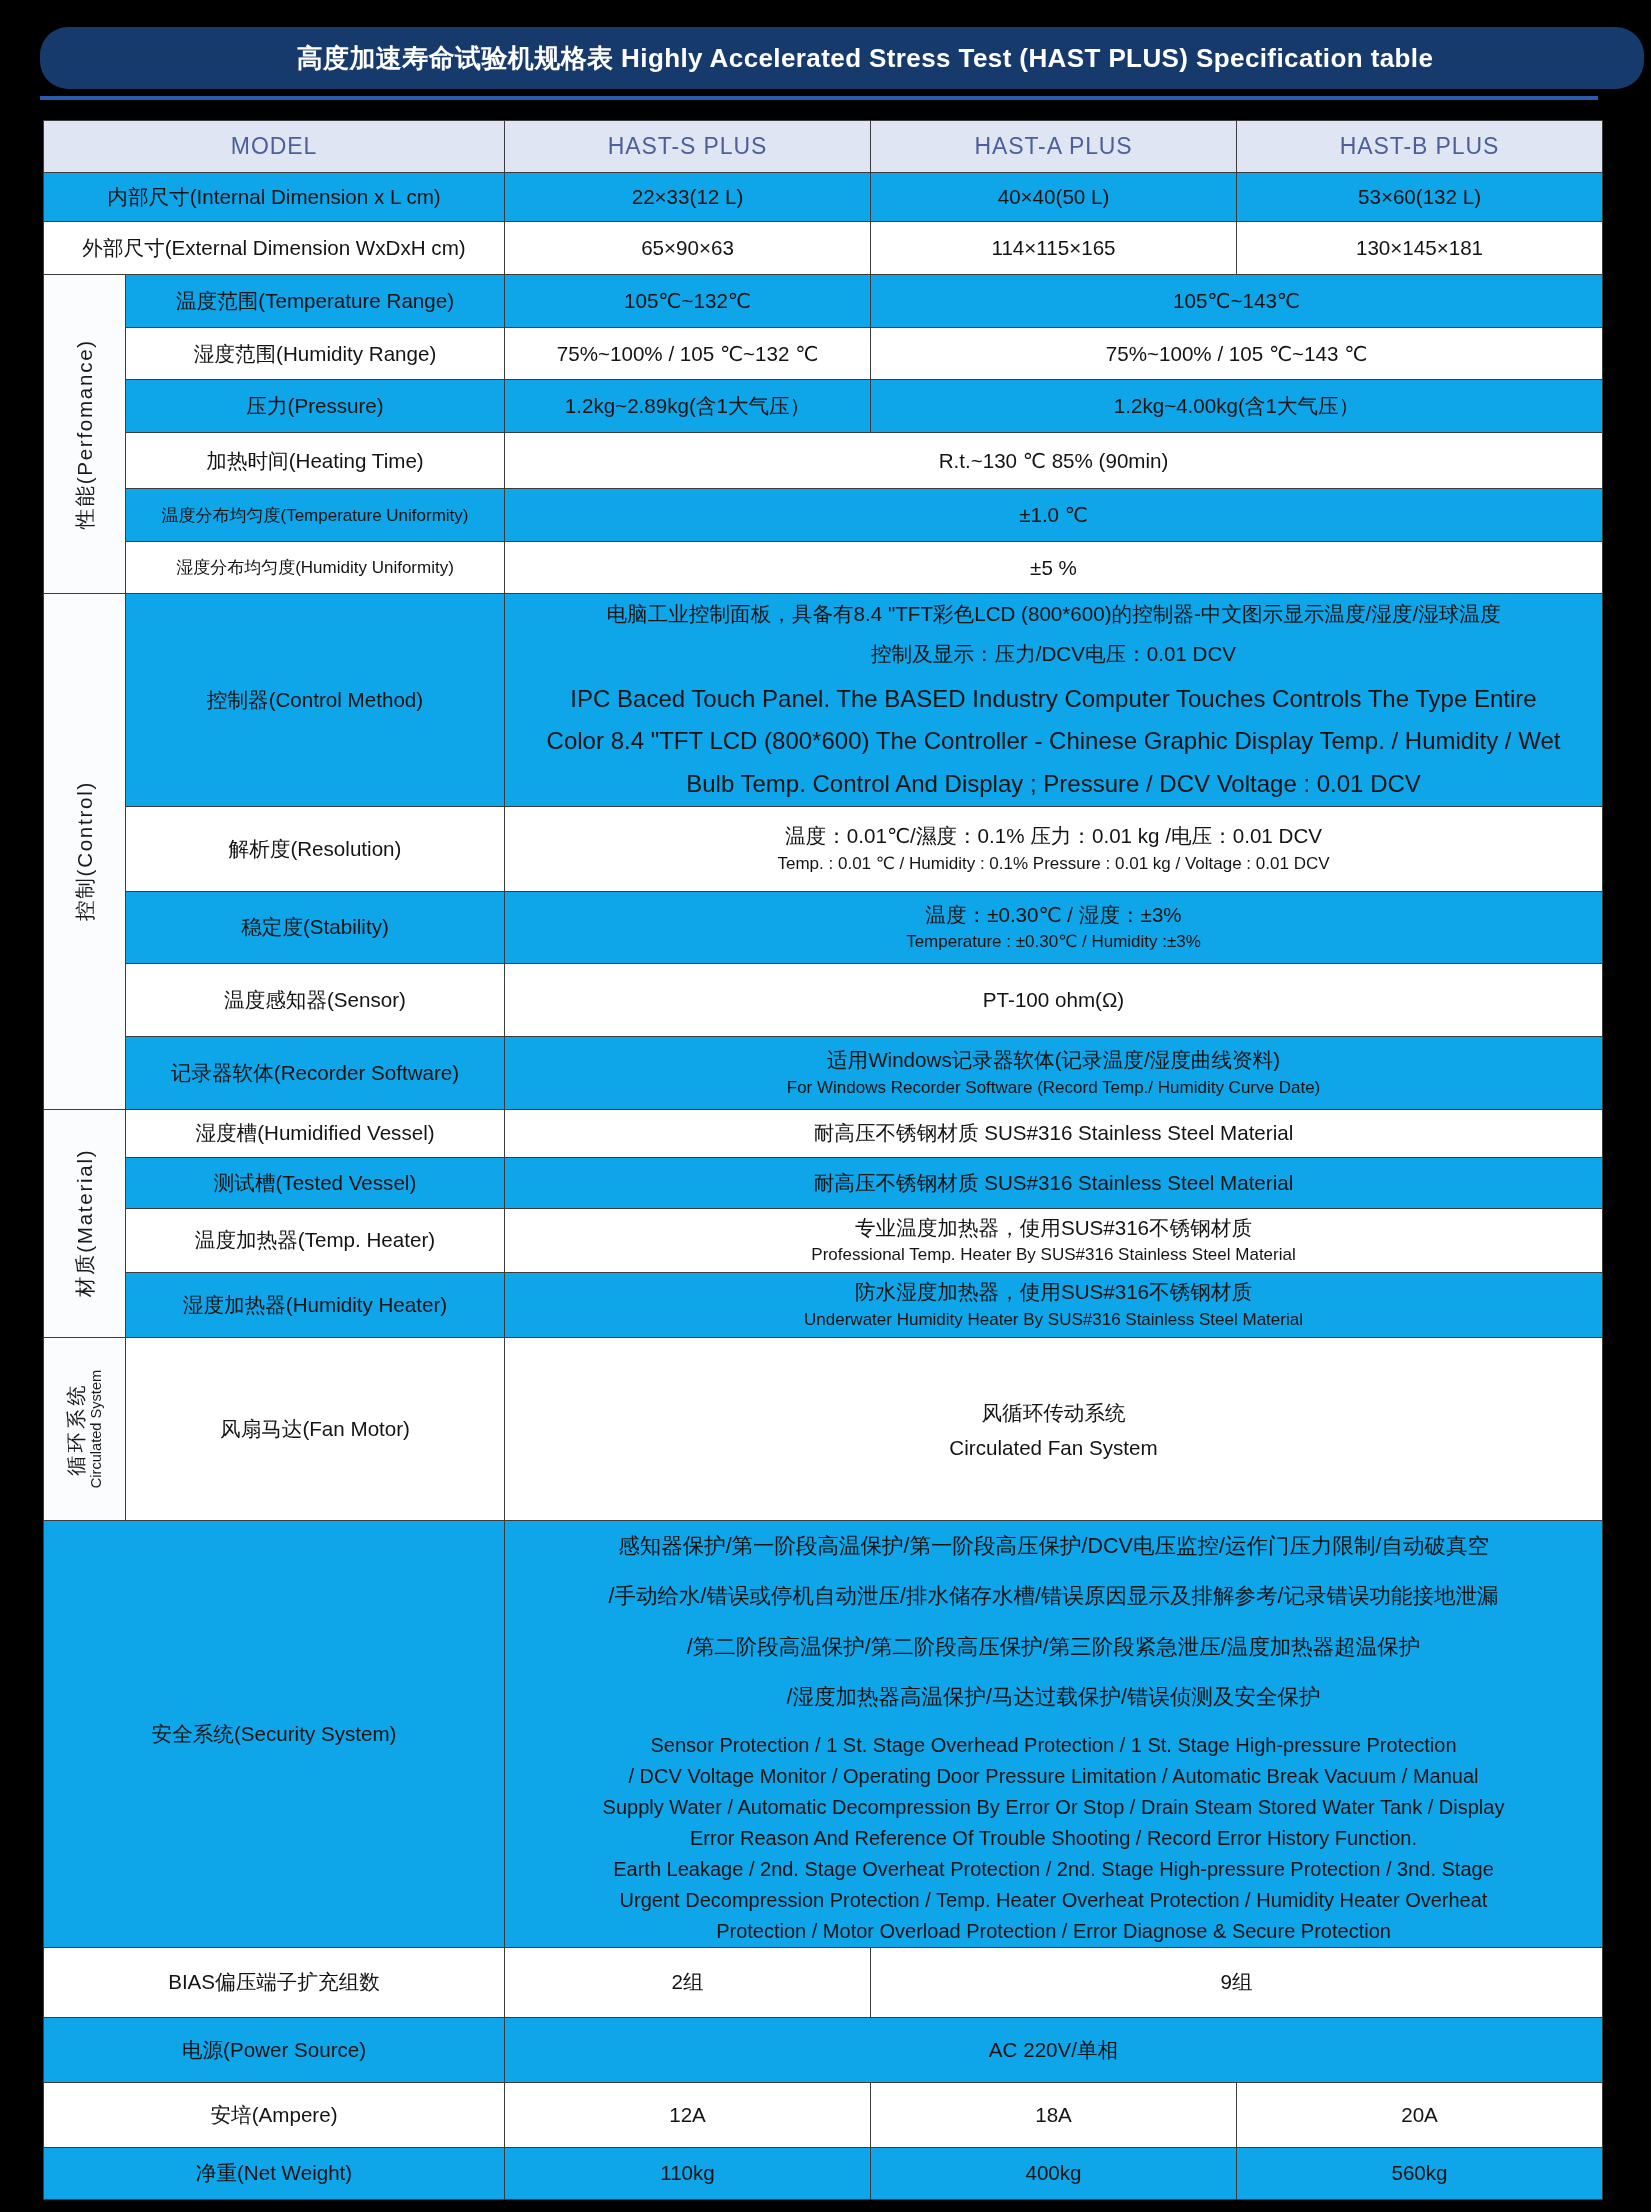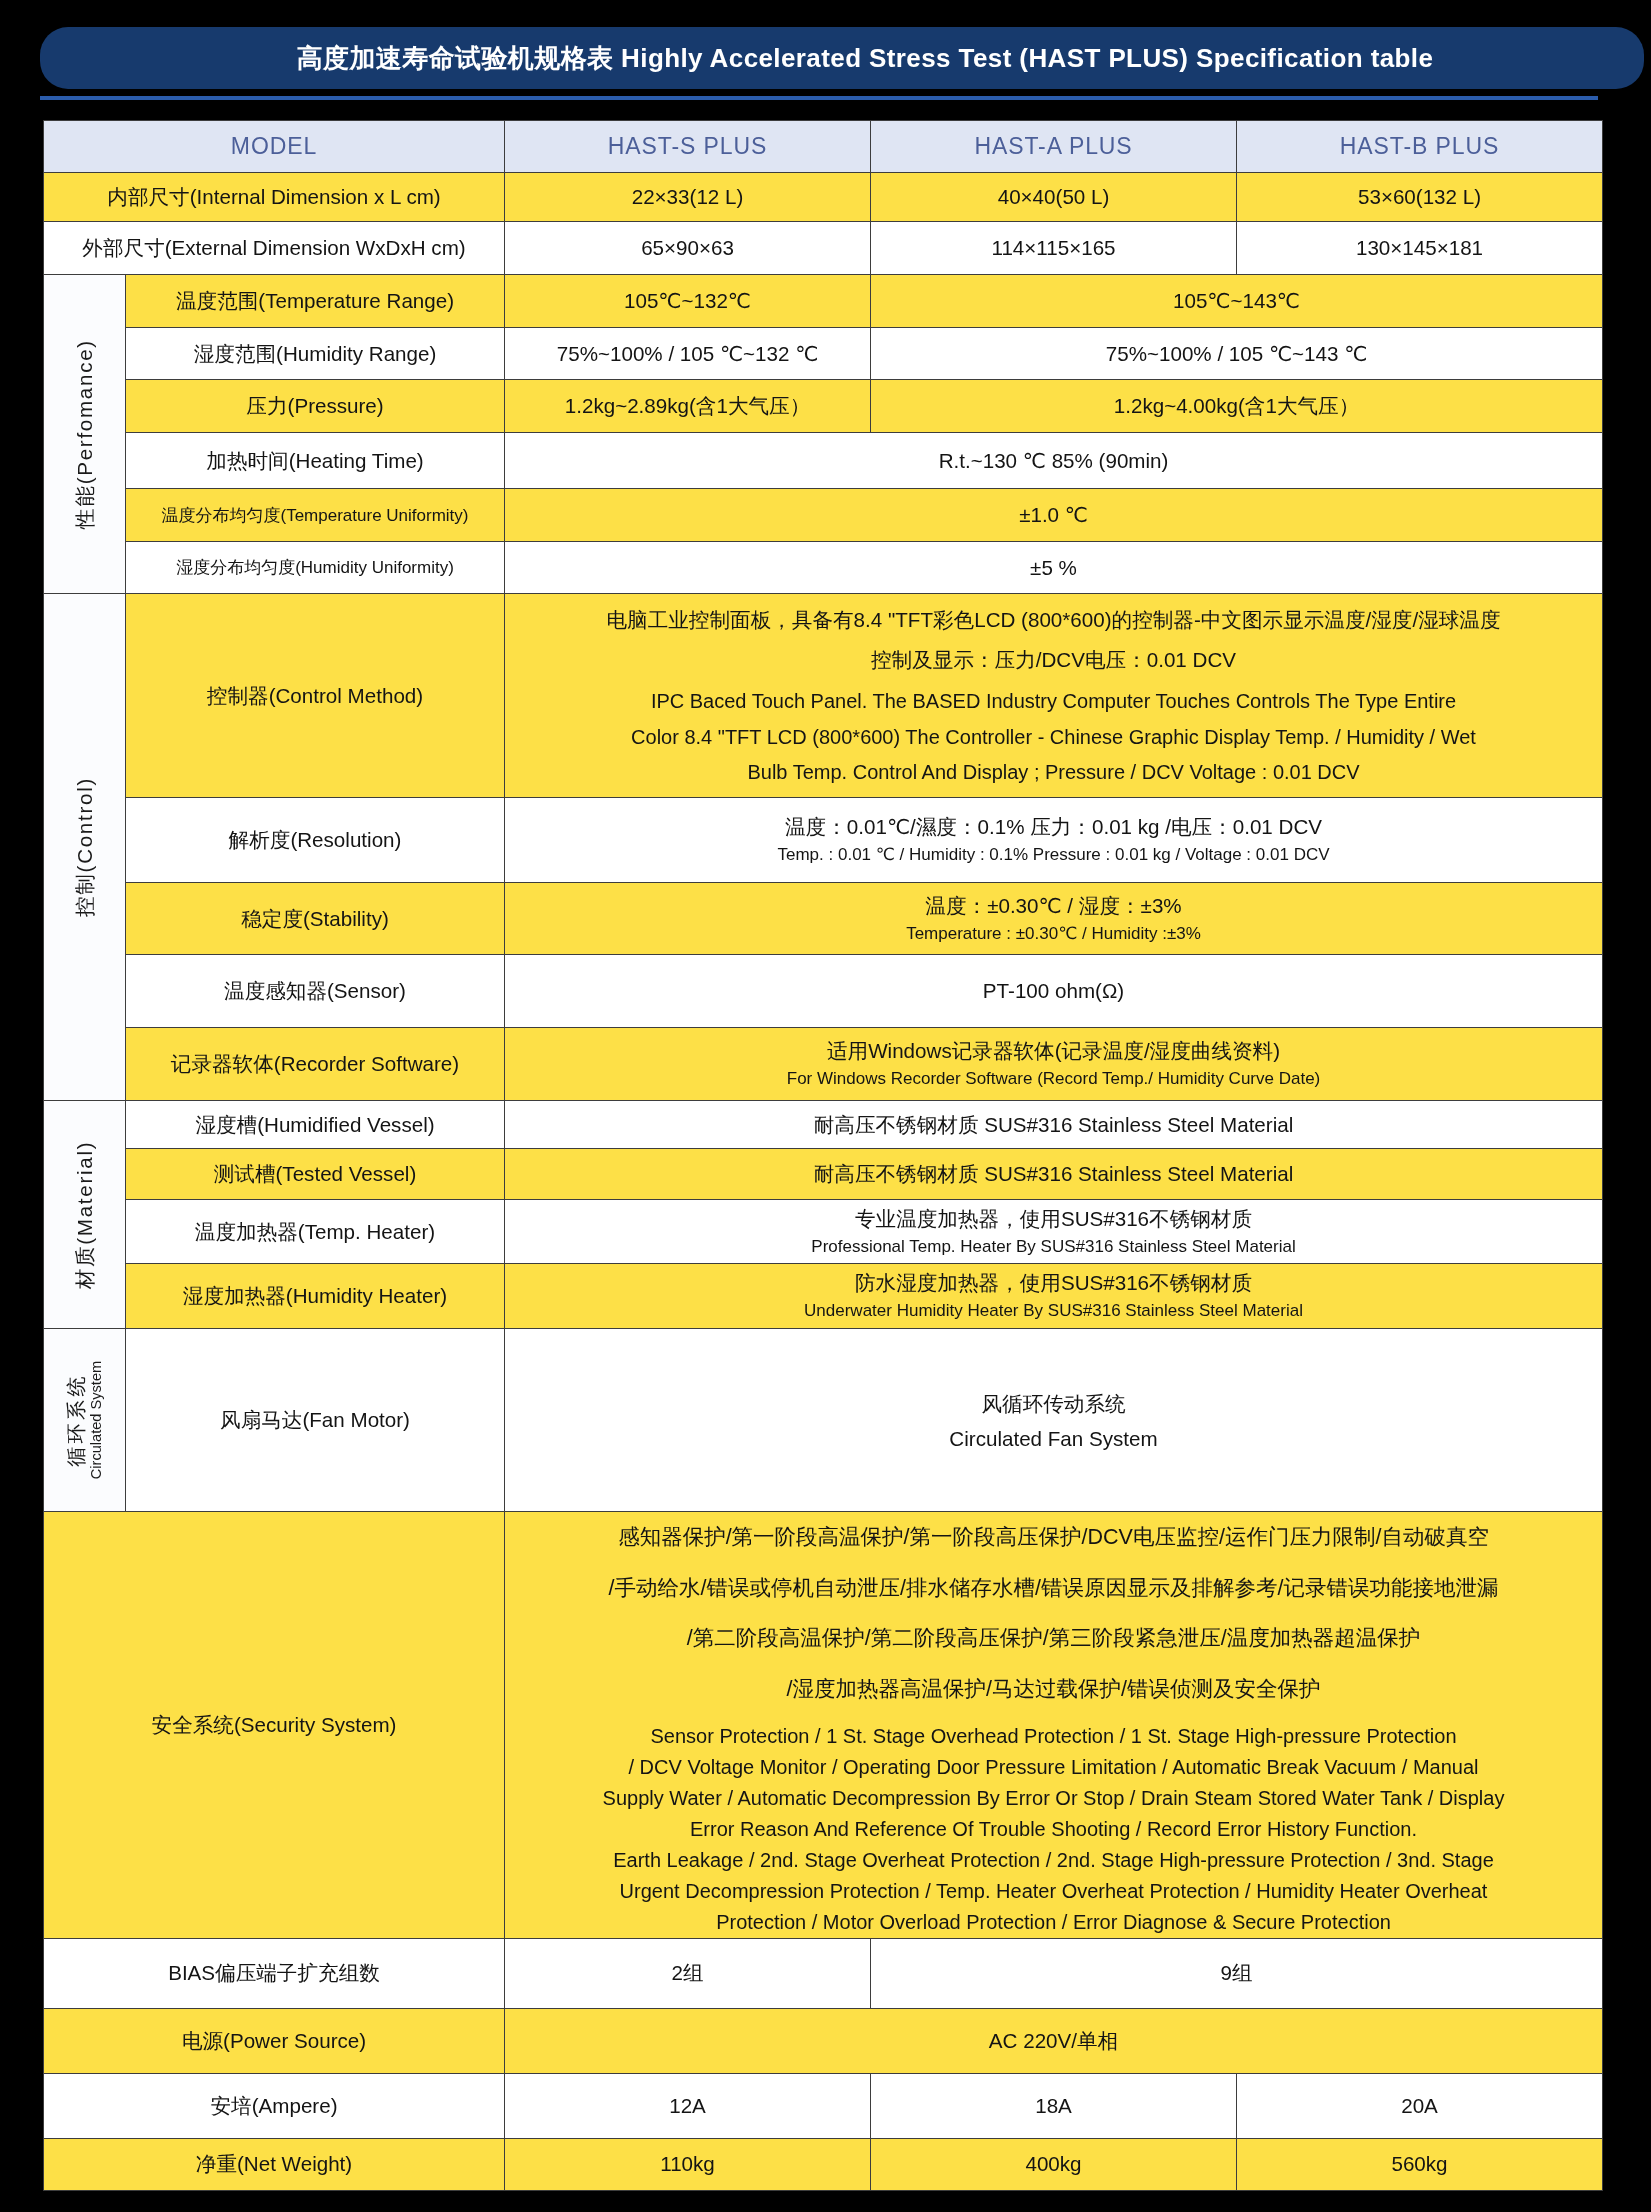--- a/index.html
+++ b/index.html
@@ -28,42 +28,42 @@
     border-collapse:collapse; table-layout:fixed; background:#ffffff;
   }
   table.spec td {
     border:1.7px solid #3d3d3d;
     padding:0 10.3px;
     font-size:20.6px; color:#141414;
     text-align:center; vertical-align:middle;
     overflow:hidden;
   }
   tr.wht > td { background:#ffffff; }
-  tr.alt > td { background:#fde047; }
+  tr.alt > td { background:#0ea5e9; }
   tr.hdr > td {
     background:#dfe5f3; color:#4c5f99;
     font-weight:normal; font-size:23px; letter-spacing:0.9px;
   }
   td.lbl { text-align:left; font-size:20px; padding-left:12px; }
   td.lbl.sm { font-size:17px; }
   td.left { text-align:left; padding-left:19px; padding-right:15.5px; }
   td.sec { background:#fbfcfe !important; position:relative; padding:0; }
   .vwrap {
     position:absolute; left:50%; top:50%;
     transform:translate(-50%,-50%) rotate(-90deg);
     white-space:nowrap; font-size:20.6px; color:#1a1a1a; letter-spacing:1.7px;
   }
   .vwrap.two { display:flex; flex-direction:column; align-items:center; line-height:1.15; letter-spacing:0.9px; }
   .vwrap.two .v-cn { font-size:20px; letter-spacing:3.4px; }
   .vwrap.two .v-en { font-size:14.6px; letter-spacing:0; }
   .ml { white-space:pre-line; }
   .cn { line-height:1.5; }
   .en { font-size:17px; line-height:1.45; }
   .ctrl-cn { line-height:1.95; margin-bottom:3.4px; font-size:20.6px; }
-  .ctrl-en { line-height:1.78; font-size:20px; }
+  .ctrl-en { line-height:1.78; font-size:24px; }
   .sec-cn { line-height:2.35; font-size:21.5px; margin-bottom:6.9px; }
   .sec-en { line-height:1.55; font-size:20px; }
 </style>
 </head>
 <body>
 
 <div class="title-bar">
   <span class="title-text">高度加速寿命试验机规格表 Highly Accelerated Stress Test (HAST PLUS) Specification table</span>
 </div>
 <div class="title-underline"></div>

